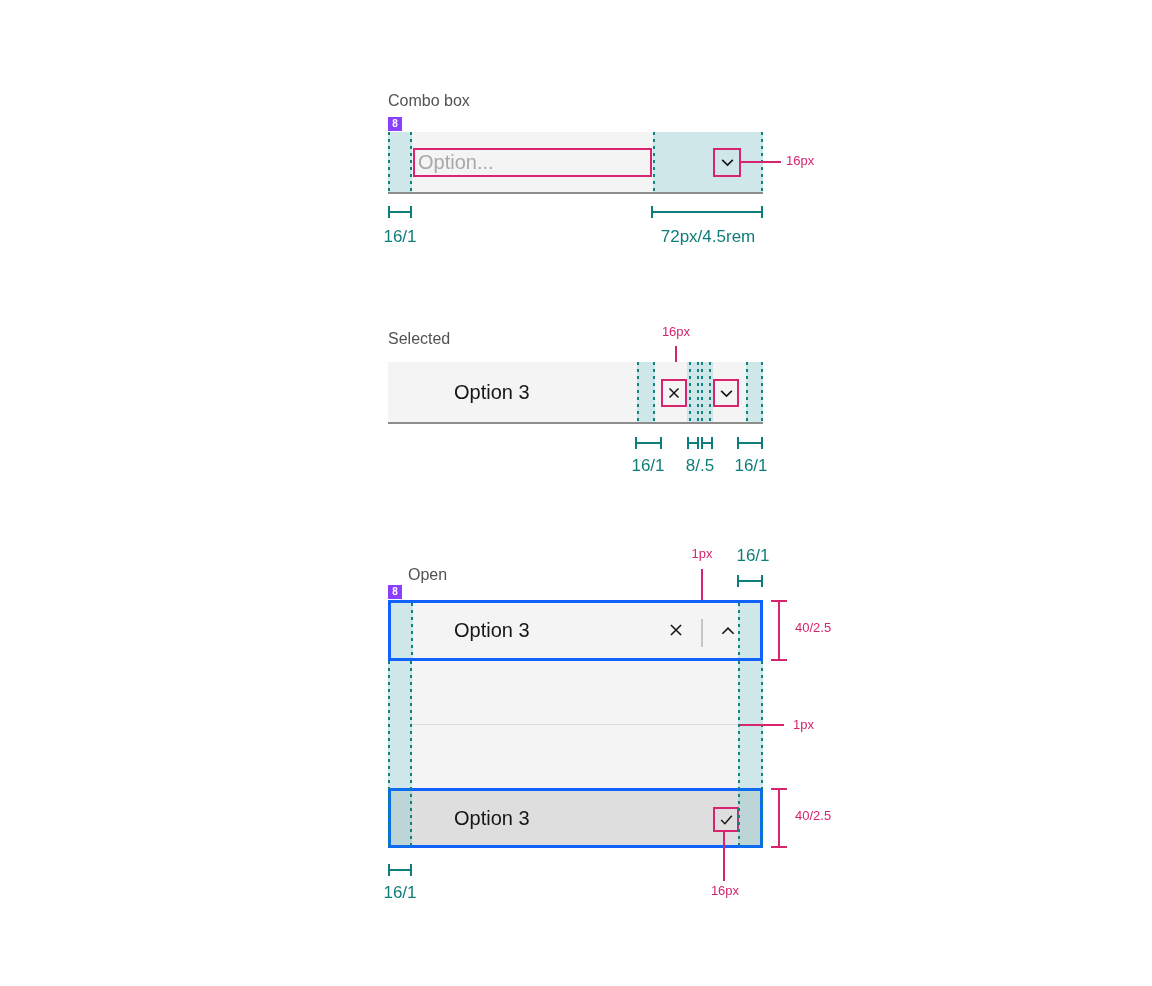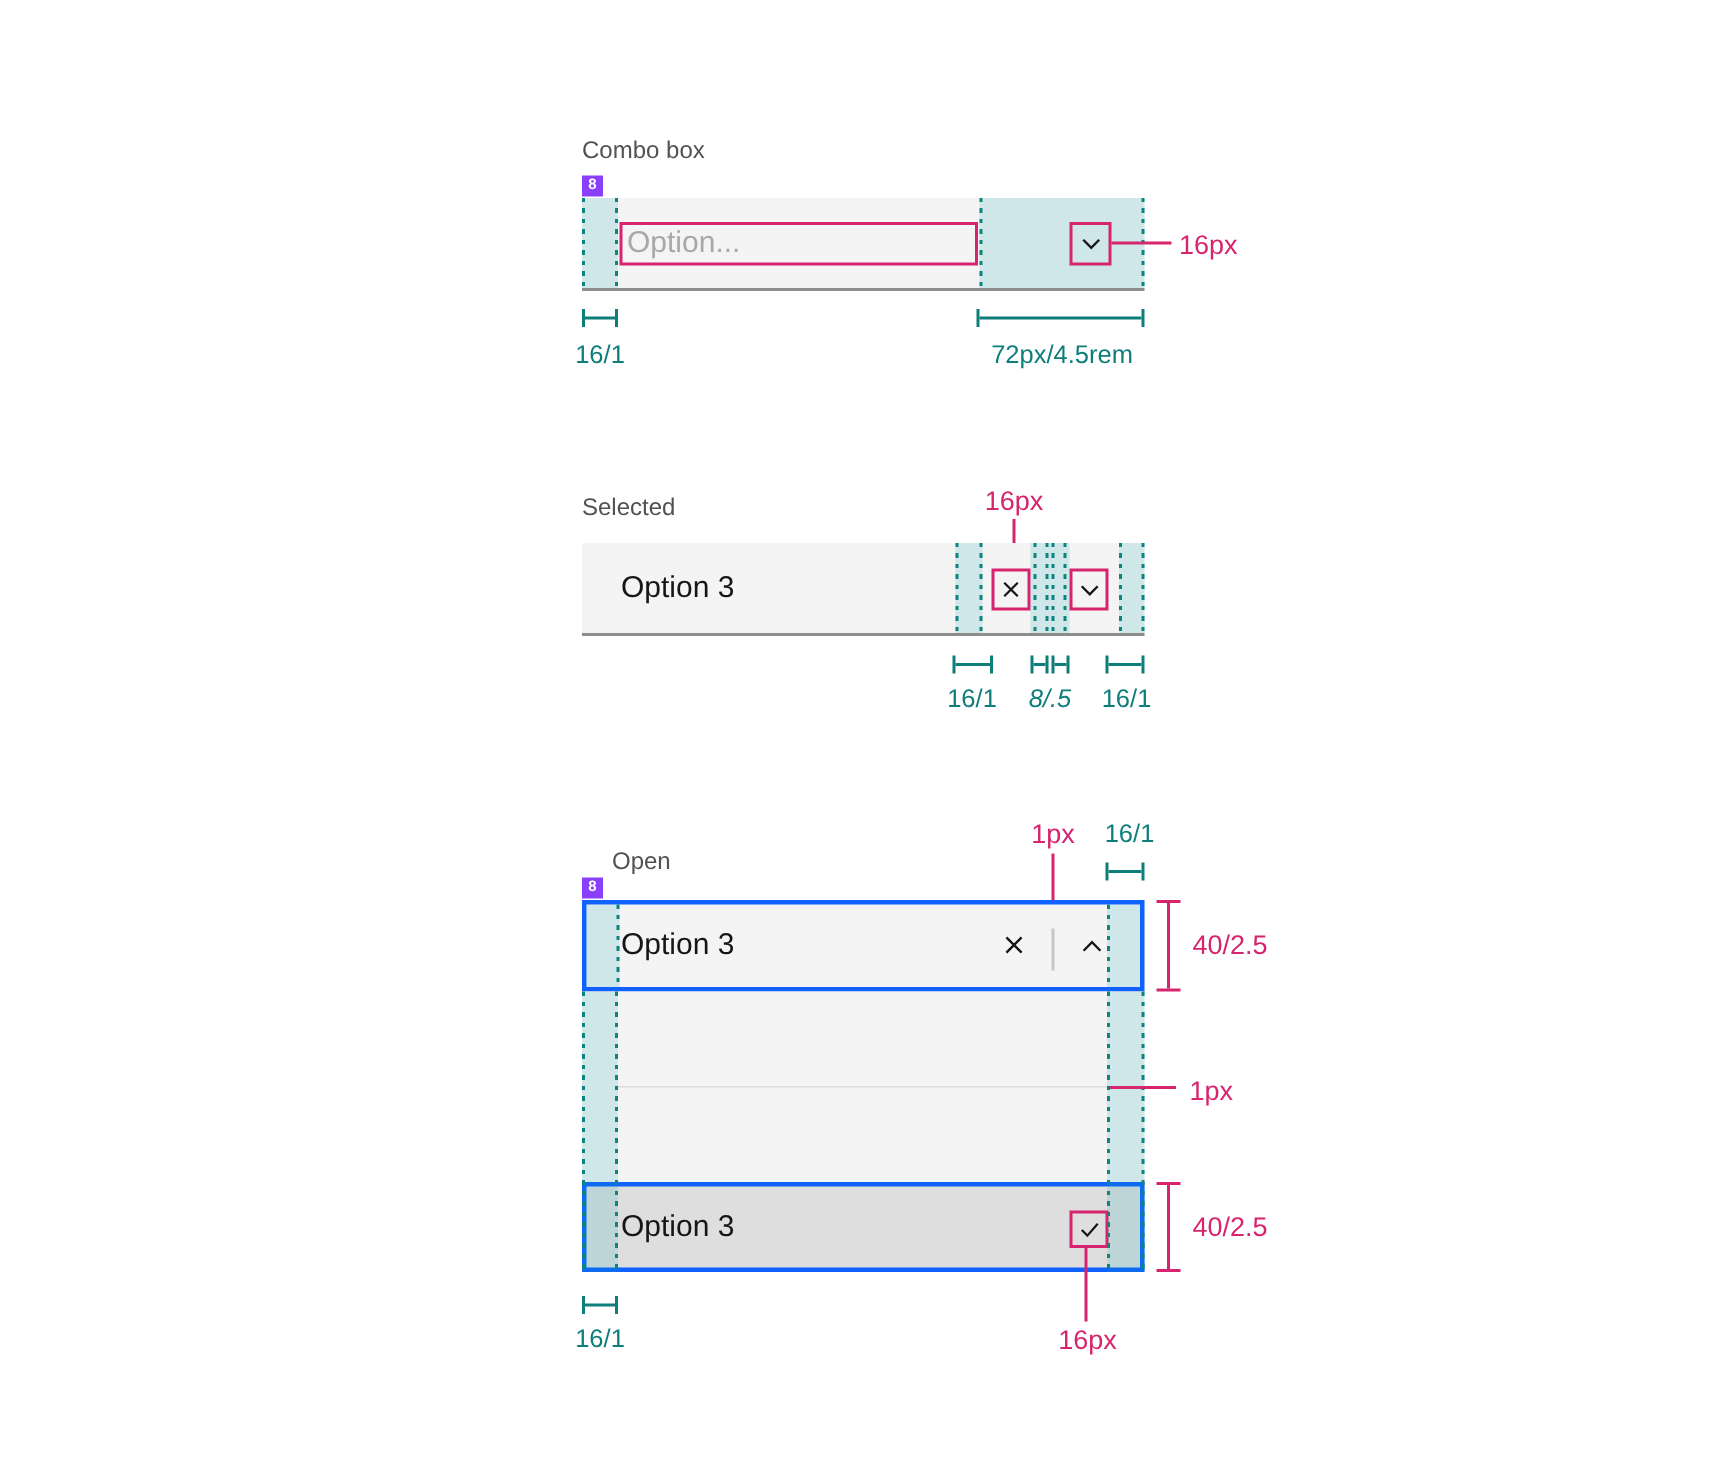--- a/index.html
+++ b/index.html
@@ -24,34 +24,34 @@
   .section-label{font-size:16px;color:var(--gray);}
   .badge{
     width:14px;height:14px;background:var(--purple);color:#fff;
     font-size:10px;line-height:14px;text-align:center;font-weight:bold;
   }
   .field{
     background:var(--field-bg);
     border-bottom:2px solid var(--field-border);
     box-sizing:border-box;
   }
-  .value-text{font-size:20px;color:var(--dark);white-space:nowrap;}
+  .value-text{font-size:20px;color:var(--dark);white-space:nowrap;margin-left:40px;}
   .option-gray{font-size:20px;color:var(--gray);white-space:nowrap;}
   .placeholder-text{font-size:20px;color:var(--placeholder);white-space:nowrap;}
   .strip{position:absolute;background:var(--teal-fill);}
   .vdash{
     position:absolute;top:0;bottom:0;width:2px;
     background:repeating-linear-gradient(to bottom, var(--dash) 0 3px, transparent 3px 7px);
   }
   .mag-box{
     position:absolute;border:2px solid var(--magenta);box-sizing:border-box;
     display:flex;align-items:center;justify-content:center;background:transparent;
   }
   .mag-line{position:absolute;background:var(--magenta);}
-  .mag-label{position:absolute;color:var(--magenta);font-size:18px;white-space:nowrap;}
+  .mag-label{position:absolute;color:var(--magenta);font-size:13px;white-space:nowrap;}
   .teal-label{position:absolute;color:var(--teal-text);font-size:17px;white-space:nowrap;}
   .ctr{text-align:center;}
   
   .mh{
     position:absolute;height:12px;box-sizing:border-box;
     border-left:2px solid var(--teal-text);border-right:2px solid var(--teal-text);
   }
   .mh::after{
     content:'';position:absolute;left:0;right:0;top:5px;height:2px;background:var(--teal-text);
   }
@@ -142,21 +142,21 @@
       <div class="vdash" style="left:0;"></div>
       <div class="vdash" style="right:0;"></div>
     </div>
   </div>
 
   <div class="mh" style="left:635px;top:437px;width:27px;"></div>
   <div class="mh" style="left:687px;top:437px;width:12px;"></div>
   <div class="mh" style="left:701px;top:437px;width:12px;"></div>
   <div class="mh" style="left:737px;top:437px;width:26px;"></div>
   <div class="teal-label ctr" style="left:626px;top:456px;width:44px;">16/1</div>
-  <div class="teal-label ctr" style="left:678px;top:456px;width:44px;font-style:italic;">8/.5</div>
+  <div class="teal-label ctr" style="left:678px;top:456px;width:44px;">8/.5</div>
   <div class="teal-label ctr" style="left:729px;top:456px;width:44px;">16/1</div>
 
   <div class="mag-label ctr" style="left:680px;top:546px;width:44px;">1px</div>
   <div class="teal-label ctr" style="left:731px;top:546px;width:44px;">16/1</div>
   <div class="mh" style="left:737px;top:575px;width:26px;"></div>
   <div class="mag-line" style="left:701px;top:569px;width:2px;height:44px;"></div>
 
   <div class="abs section-label" style="left:408px;top:566px;">Open</div>
   <div class="abs badge" style="left:388px;top:585px;">8</div>
 

